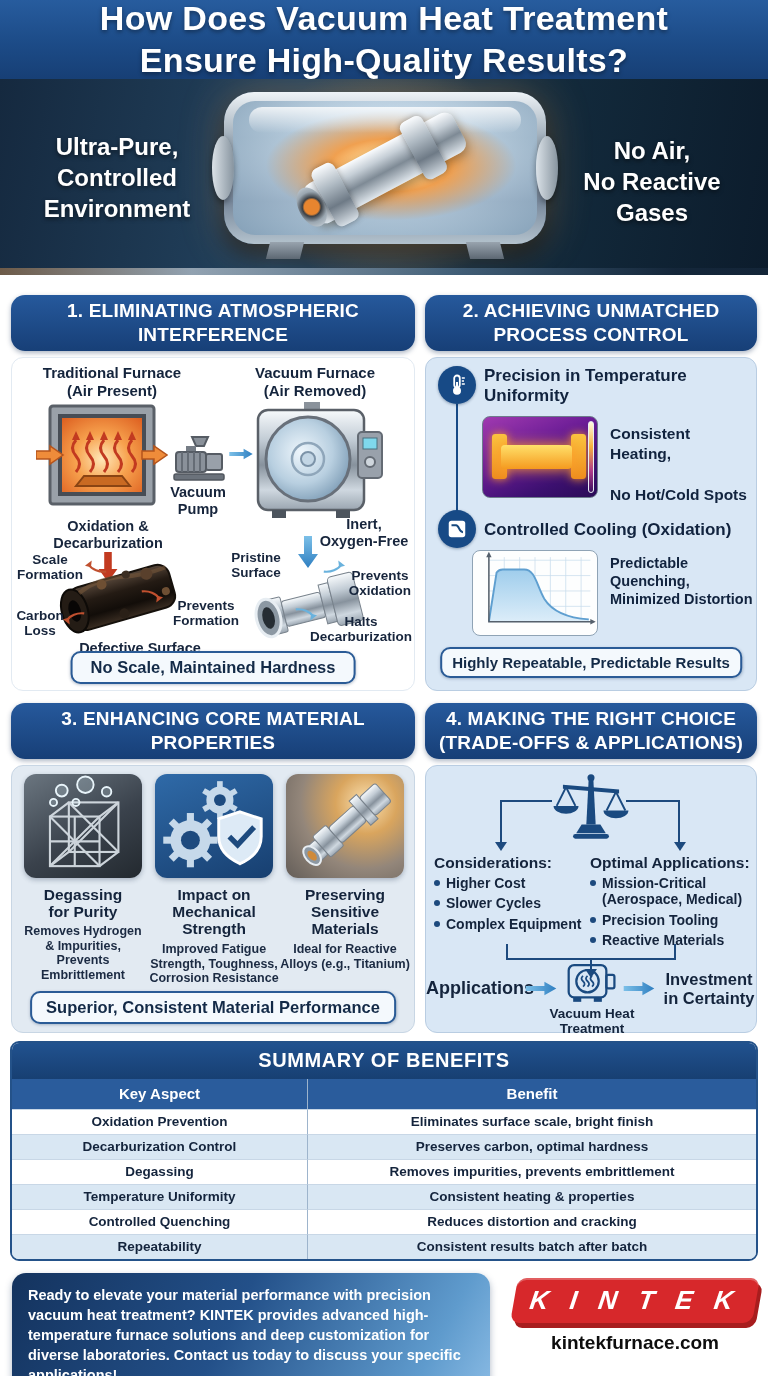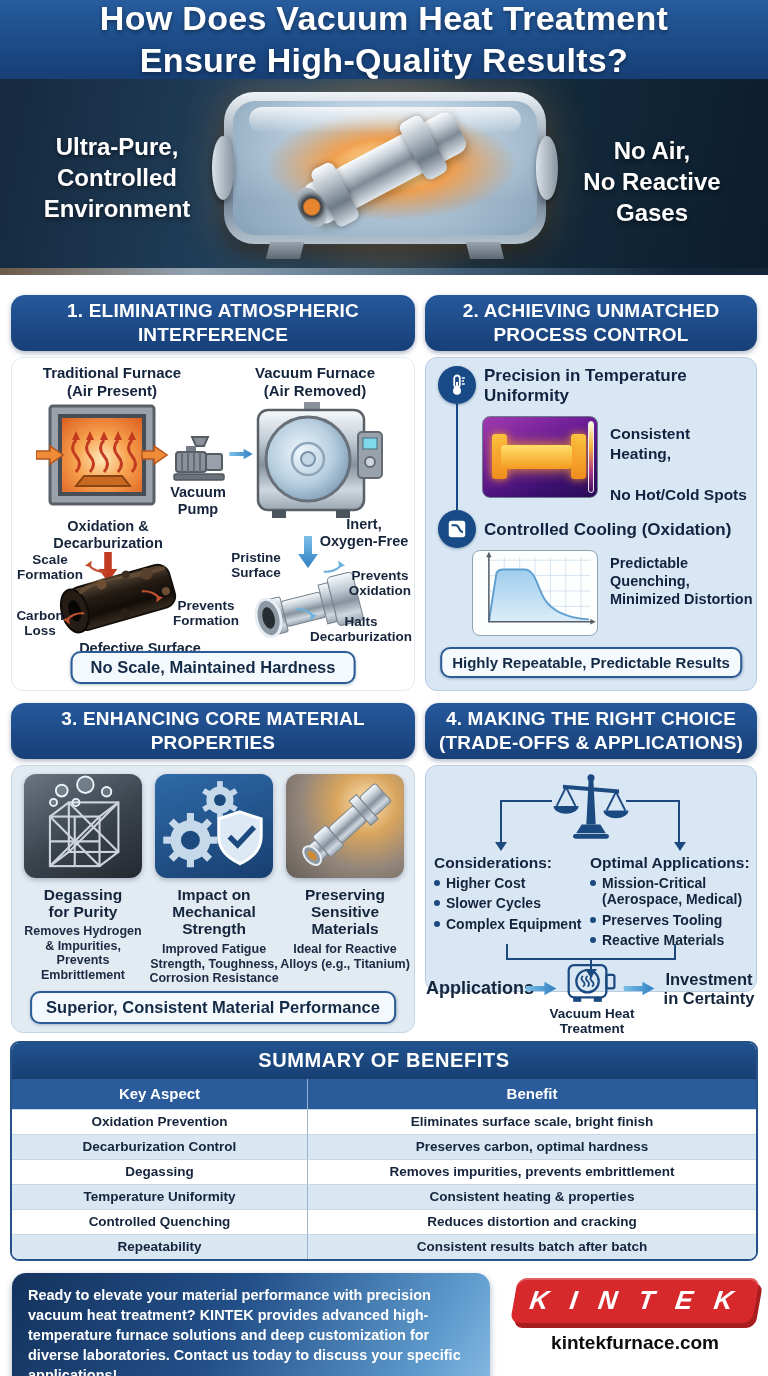--- a/index.html
+++ b/index.html
@@ -41,21 +41,21 @@
 
   
   .grid { display:grid; grid-template-columns:404px 332px; column-gap:10px; row-gap:12px; padding:20px 11px 0; }
   .phead { background:linear-gradient(180deg,#26599c,#173f77); color:#fff; font-weight:700; font-size:19px; line-height:1.26;
     text-align:center; border-radius:14px; min-height:52px; display:flex; align-items:center; justify-content:center;
     padding:4px 8px; box-shadow:0 2px 5px rgba(15,40,80,.35); letter-spacing:.2px; }
   .pbody { position:relative; border-radius:12px; margin-top:6px; }
   .body1 { height:334px; background:#ffffff; border:1px solid #e2eaf2; }
   .body2 { height:334px; background:#d9e7f5; border:1px solid #b9cde2; }
   .body3 { height:268px; background:#e2eaf2; border:1px solid #c8d6e4; }
-  .body4 { height:227px; background:#d9e7f5; border:1px solid #b9cde2; }
+  .body4 { height:268px; background:#d9e7f5; border:1px solid #b9cde2; }
   .abs { position:absolute; }
   .lbl { position:absolute; font-weight:700; color:#17253c; text-align:center; font-size:13.5px; line-height:1.15; }
   .lbl.big { font-size:14.5px; }
   .coltitle { position:absolute; top:6px; font-weight:700; font-size:15px; line-height:1.2; color:#14243c; text-align:center; }
   .pill { position:absolute; left:50%; transform:translateX(-50%); background:#f4f9fd; border:2px solid #2a5b96; border-radius:10px;
     font-weight:700; color:#132a47; white-space:nowrap; box-shadow:0 1px 3px rgba(30,60,100,.3); }
   .pill1 { bottom:6px; font-size:16.5px; padding:5px 18px; }
   .pill2 { bottom:12px; font-size:15px; padding:5px 10px; }
   .pill3 { bottom:8px; font-size:16.5px; padding:5px 14px; }
 
@@ -502,21 +502,21 @@
         </div>
         <div class="s4col" style="left:164px; top:88px; width:166px;">
           <div class="s4h" data-bind="section4.applications.heading">Optimal Applications:</div>
           <div class="bullet">
               <span class="dot"></span>
               <span data-bind="section4.applications.items.0">Mission-Critical
 (Aerospace, Medical)</span>
             </div>
           <div class="bullet">
               <span class="dot"></span>
-              <span data-bind="section4.applications.items.1">Preserves Tooling</span>
+              <span data-bind="section4.applications.items.1">Precision Tooling</span>
             </div>
           <div class="bullet">
               <span class="dot"></span>
               <span data-bind="section4.applications.items.2">Reactive Materials</span>
             </div>
         </div>
 
         <div class="bracket" style="left:80px; top:178px; width:170px; height:16px; border-left:2.5px solid #1d4a7e; border-right:2.5px solid #1d4a7e; border-bottom:2.5px solid #1d4a7e;"></div>
         <div class="bracket" style="left:164px; top:194px; height:9px; border-left:2.5px solid #1d4a7e;"></div>
         <div class="tri-down" style="left:159px; top:203px;"></div>

